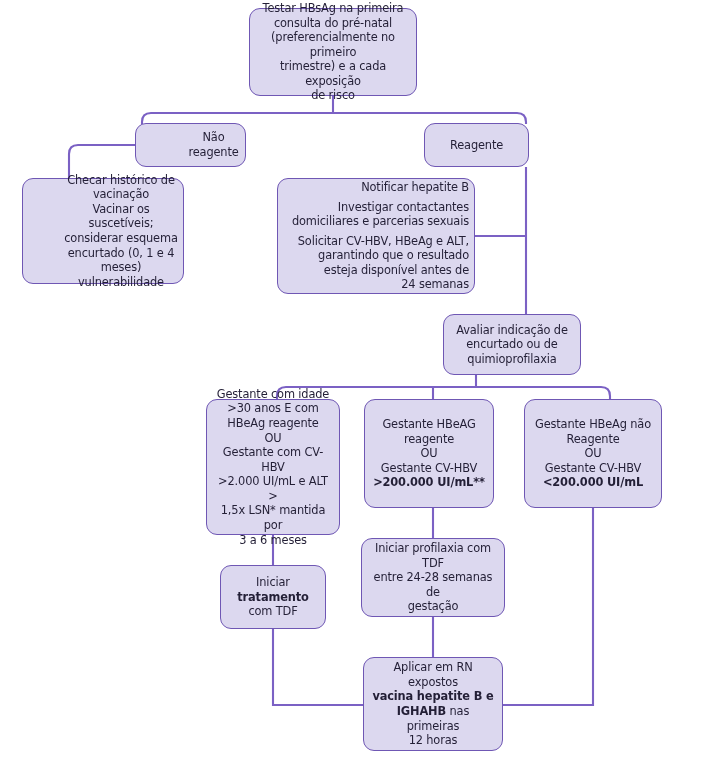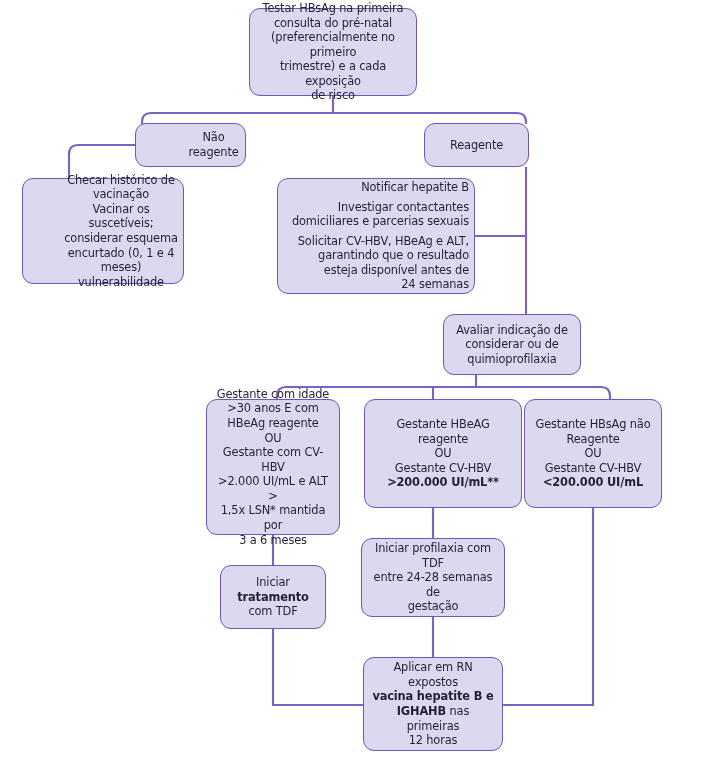--- a/index.html
+++ b/index.html
@@ -132,51 +132,51 @@
       <span class="ln">Solicitar CV-HBV, HBeAg e ALT,</span>
       <span class="ln">garantindo que o resultado</span>
       <span class="ln">esteja disponível antes de</span>
       <span class="ln">24 semanas</span>
     </span>
   </div>
 
   <div class="node" style="left:406px; top:314px; width:138px; height:61px;margin-left:36px;">
     <span class="txt">
       <span class="ln">Avaliar indicação de</span>
-      <span class="ln">considerar ou de</span>
+      <span class="ln">encurtado ou de</span>
       <span class="ln">quimioprofilaxia</span>
     </span>
   </div>
 
   <div class="node" style="left:205px; top:399px; width:134px; height:136px;">
     <span class="txt">
       <span class="ln">Gestante com idade</span>
       <span class="ln">&gt;30 anos E com</span>
       <span class="ln">HBeAg reagente</span>
       <span class="ln">OU</span>
       <span class="ln">Gestante com CV-HBV</span>
       <span class="ln">&gt;2.000 UI/mL e ALT &gt;</span>
       <span class="ln">1,5x LSN* mantida por</span>
       <span class="ln">3 a 6 meses</span>
     </span>
   </div>
 
-  <div class="node" style="left:363px; top:399px; width:158px; height:109px;text-align:center;">
+  <div class="node" style="left:363px; top:399px; width:130px; height:109px;text-align:center;">
     <span class="txt">
       <span class="ln">Gestante HBeAG</span>
       <span class="ln">reagente</span>
       <span class="ln">OU</span>
       <span class="ln">Gestante CV-HBV</span>
       <span class="ln"><b>&gt;200.000 UI/mL**</b></span>
     </span>
   </div>
 
   <div class="node" style="left:523px; top:399px; width:138px; height:109px;">
     <span class="txt">
-      <span class="ln">Gestante HBsAg não</span>
+      <span class="ln">Gestante HBeAg não</span>
       <span class="ln">Reagente</span>
       <span class="ln">OU</span>
       <span class="ln">Gestante CV-HBV</span>
       <span class="ln"><b>&lt;200.000 UI/mL</b></span>
     </span>
   </div>
 
   <div class="node" style="left:219px; top:565px; width:106px; height:64px;text-align:center;">
     <span class="txt">
       <span class="ln"><span>Iniciar </span><b>tratamento</b></span>

